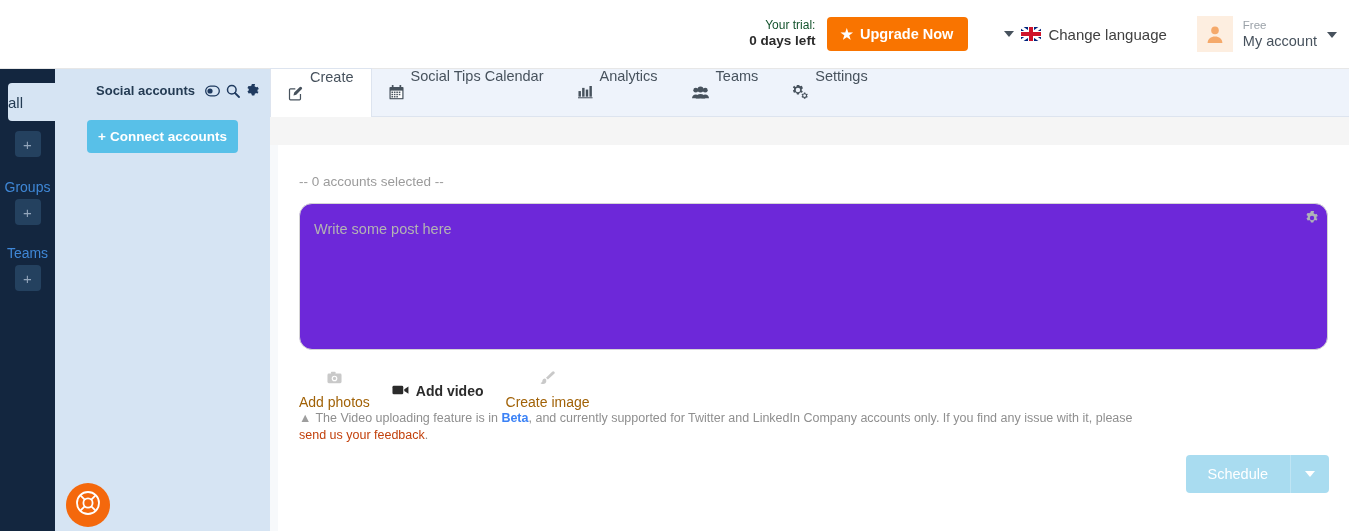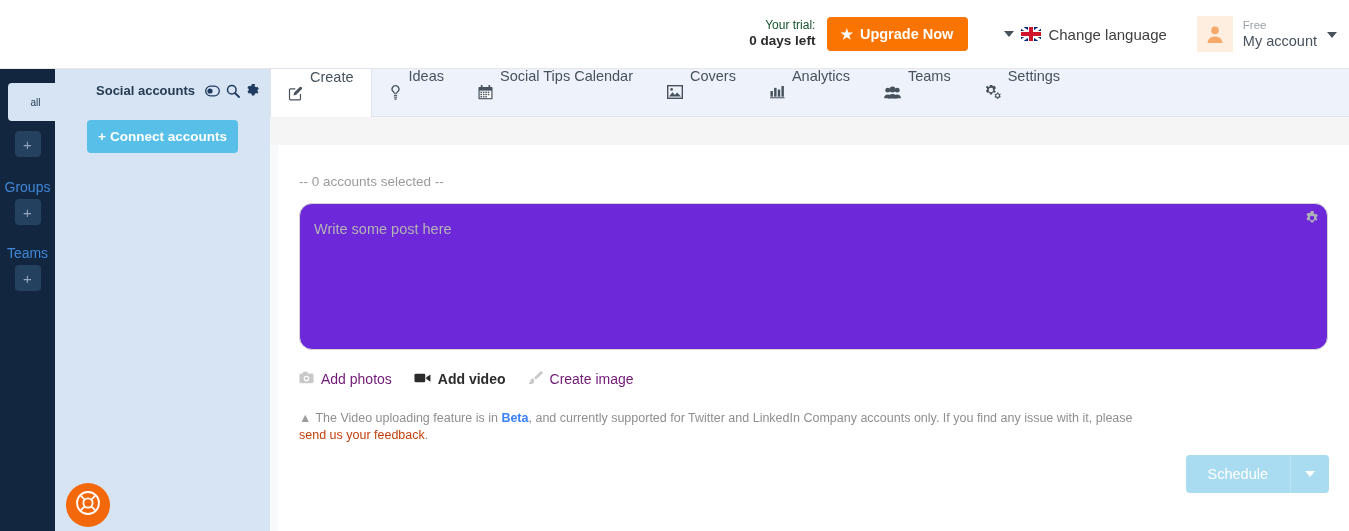--- a/index.html
+++ b/index.html
@@ -139,22 +139,22 @@
   .rail-all {
     position: absolute;
     top: 14px; left: 8px;
     width: 55px;
     height: 38px;
     background: #d6e4f3;
     border-top-left-radius: 4px;
     border-bottom-left-radius: 4px;
     display: flex;
     align-items: center;
-    justify-content: center;
-    font-size: 10px;
+    justify-content: flex-start;
+    font-size: 15px;
     color: #243b53;
     cursor: pointer;
   }
   .rail-plus {
     width: 26px; height: 26px;
     background: #24415f;
     border-radius: 4px;
     color: #93a6bb;
     display: flex;
     align-items: center;
@@ -313,21 +313,21 @@
     align-items: center;
     gap: 22px;
   }
   .media-item {
     display: flex;
     align-items: center;
     gap: 7px;
     font-size: 14px;
     cursor: pointer;
   }
-  .media-item.disabled { color: #701a75; }
+  .media-item.disabled { color: #a16207; flex-direction: column; }
   .media-item.enabled  { color: #2b2b2b; font-weight: bold; }
 
   .notice {
     position: absolute;
     top: 265px; left: 21px;
     width: 860px;
     font-size: 12.5px;
     line-height: 1.35;
     color: #8f8f8f;
   }
@@ -489,31 +489,20 @@
   <div class="tab active">
     <span class="ticon">
       <svg width="15" height="15" viewBox="0 0 16 16">
         <path fill="none" stroke="#47525d" stroke-width="1.3" d="M13.3 8.6v5.1a1 1 0 01-1 1H2.6a1 1 0 01-1-1V4a1 1 0 011-1h5.2"></path>
         <path fill="#47525d" d="M14.6 1.3a1.6 1.6 0 00-2.3 0L6.6 7l-.8 3 3-.8 5.8-5.7a1.6 1.6 0 000-2.2z"></path>
       </svg>
     </span>
     <span>Create</span>
   </div>
 
-  <div class="tab">
-    <span class="ticon">
-      <svg width="13" height="15" viewBox="0 0 12 16">
-        <path fill="#47525d" d="M6 0a4.3 4.3 0 00-2.6 7.8c.5.4.8 1 .9 1.6h3.4c.1-.6.4-1.2.9-1.6A4.3 4.3 0 006 0zm0 1.4a2.9 2.9 0 011.8 5.2c-.5.4-.9 1-1.1 1.6H5.3c-.2-.6-.6-1.2-1.1-1.6A2.9 2.9 0 016 1.4z"></path>
-        <rect x="4.3" y="10.4" width="3.4" height="1.2" fill="#47525d"></rect>
-        <rect x="4.3" y="12.4" width="3.4" height="1.2" fill="#47525d"></rect>
-        <path fill="#47525d" d="M4.6 14.5h2.8a1.4 1.4 0 01-2.8 0z"></path>
-      </svg>
-    </span>
-    <span>Ideas</span>
-  </div>
 
   <div class="tab">
     <span class="ticon">
       <svg width="15" height="15" viewBox="0 0 16 16">
         <rect x="0.5" y="2" width="15" height="13.3" rx="1" fill="#47525d"></rect>
         <rect x="1.8" y="6" width="12.4" height="8" fill="#fff"></rect>
         <g fill="#47525d">
           <rect x="2.6" y="7" width="1.7" height="1.5"></rect>
             <rect x="5.2" y="7" width="1.7" height="1.5"></rect>
           <rect x="7.8" y="7" width="1.7" height="1.5"></rect>
@@ -526,30 +515,20 @@
             <rect x="5.2" y="11.8" width="1.7" height="1.5"></rect>
           <rect x="7.8" y="11.8" width="1.7" height="1.5"></rect>
         </g>
         <rect x="3" y="0" width="1.8" height="3.4" rx="0.6" fill="#47525d"></rect>
         <rect x="11.2" y="0" width="1.8" height="3.4" rx="0.6" fill="#47525d"></rect>
       </svg>
     </span>
     <span>Social Tips Calendar</span>
   </div>
 
-  <div class="tab">
-    <span class="ticon">
-      <svg width="16" height="14" viewBox="0 0 16 14">
-        <rect x="0.7" y="0.7" width="14.6" height="12.6" fill="none" stroke="#47525d" stroke-width="1.4"></rect>
-        <circle cx="4.6" cy="4.4" r="1.3" fill="#47525d"></circle>
-        <path fill="#47525d" d="M2 11.5l3.5-4.3 2.4 2.8 2.2-2.4 3.9 3.9z"></path>
-      </svg>
-    </span>
-    <span>Covers</span>
-  </div>
 
   <div class="tab">
     <span class="ticon">
       <svg width="15" height="14" viewBox="0 0 16 14">
         <rect x="0.5" y="6" width="2.6" height="6" fill="#47525d"></rect>
         <rect x="4.4" y="2.6" width="2.6" height="9.4" fill="#47525d"></rect>
         <rect x="8.3" y="4.4" width="2.6" height="7.6" fill="#47525d"></rect>
         <rect x="12.2" y="0.6" width="2.6" height="11.4" fill="#47525d"></rect>
         <rect x="0" y="12.6" width="15.5" height="1.1" fill="#47525d"></rect>
       </svg>

